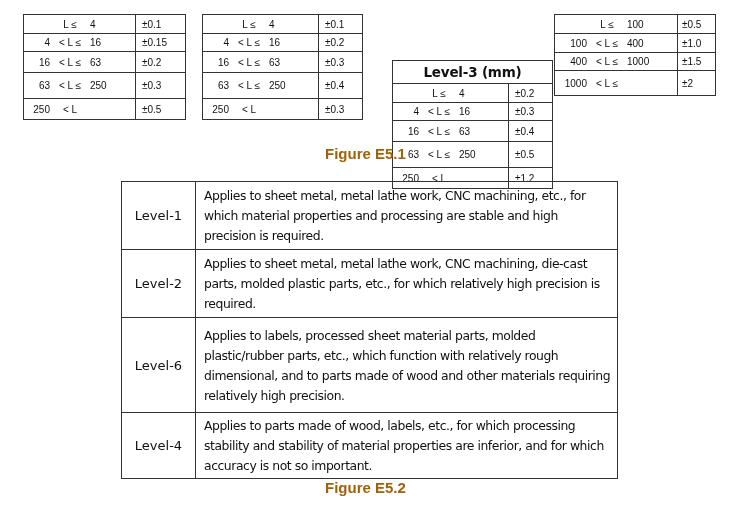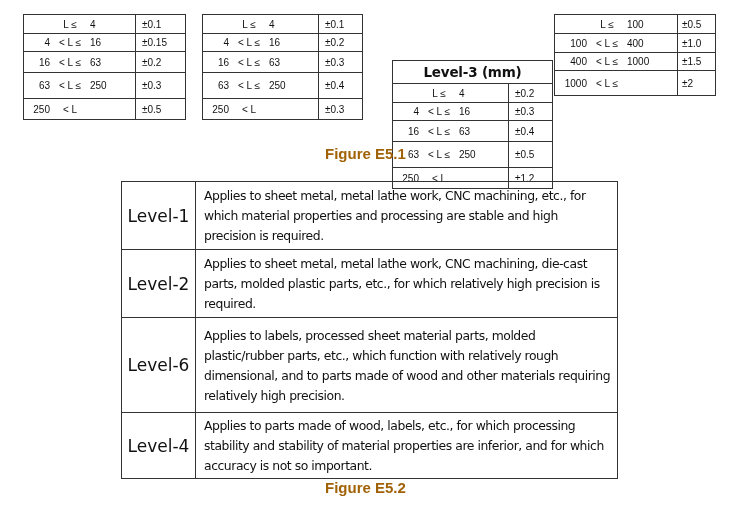--- a/index.html
+++ b/index.html
@@ -17,21 +17,21 @@
     .op { width: 40px; text-align: center; }
     .hi { width: 30px; text-align: left; }
     .lo4 { width: 32px; text-align: right; }
     .op4 { width: 40px; text-align: center; }
     .hi4 { width: 40px; text-align: left; }
     .fig-caption { position: absolute; font-family: "Liberation Sans", sans-serif; font-weight: bold;
                    font-size: 15px; color: #a16207; }
     .desc-table { position: absolute; left: 121px; top: 181px; width: 497px; border-collapse: collapse;
                   font-family: "DejaVu Sans", sans-serif; font-size: 12.4px; table-layout: fixed; }
     .desc-table td { border: 1.5px solid #333; vertical-align: middle; }
-    .desc-table td.lvl { width: 71px; text-align: center; font-size: 17px; }
+    .desc-table td.lvl { width: 71px; text-align: center; font-size: 13px; }
     .desc-table td.txt { padding: 2px 6px 1px 8px; line-height: 20px; letter-spacing: -0.45px; }
   </style>
 </head>
 <body>
 
 <table class="tol-table" style="left:23px; top:14px; width:162px;">
   <colgroup>
       <col style="width:112px">
       <col style="width:50px">
     </colgroup>

